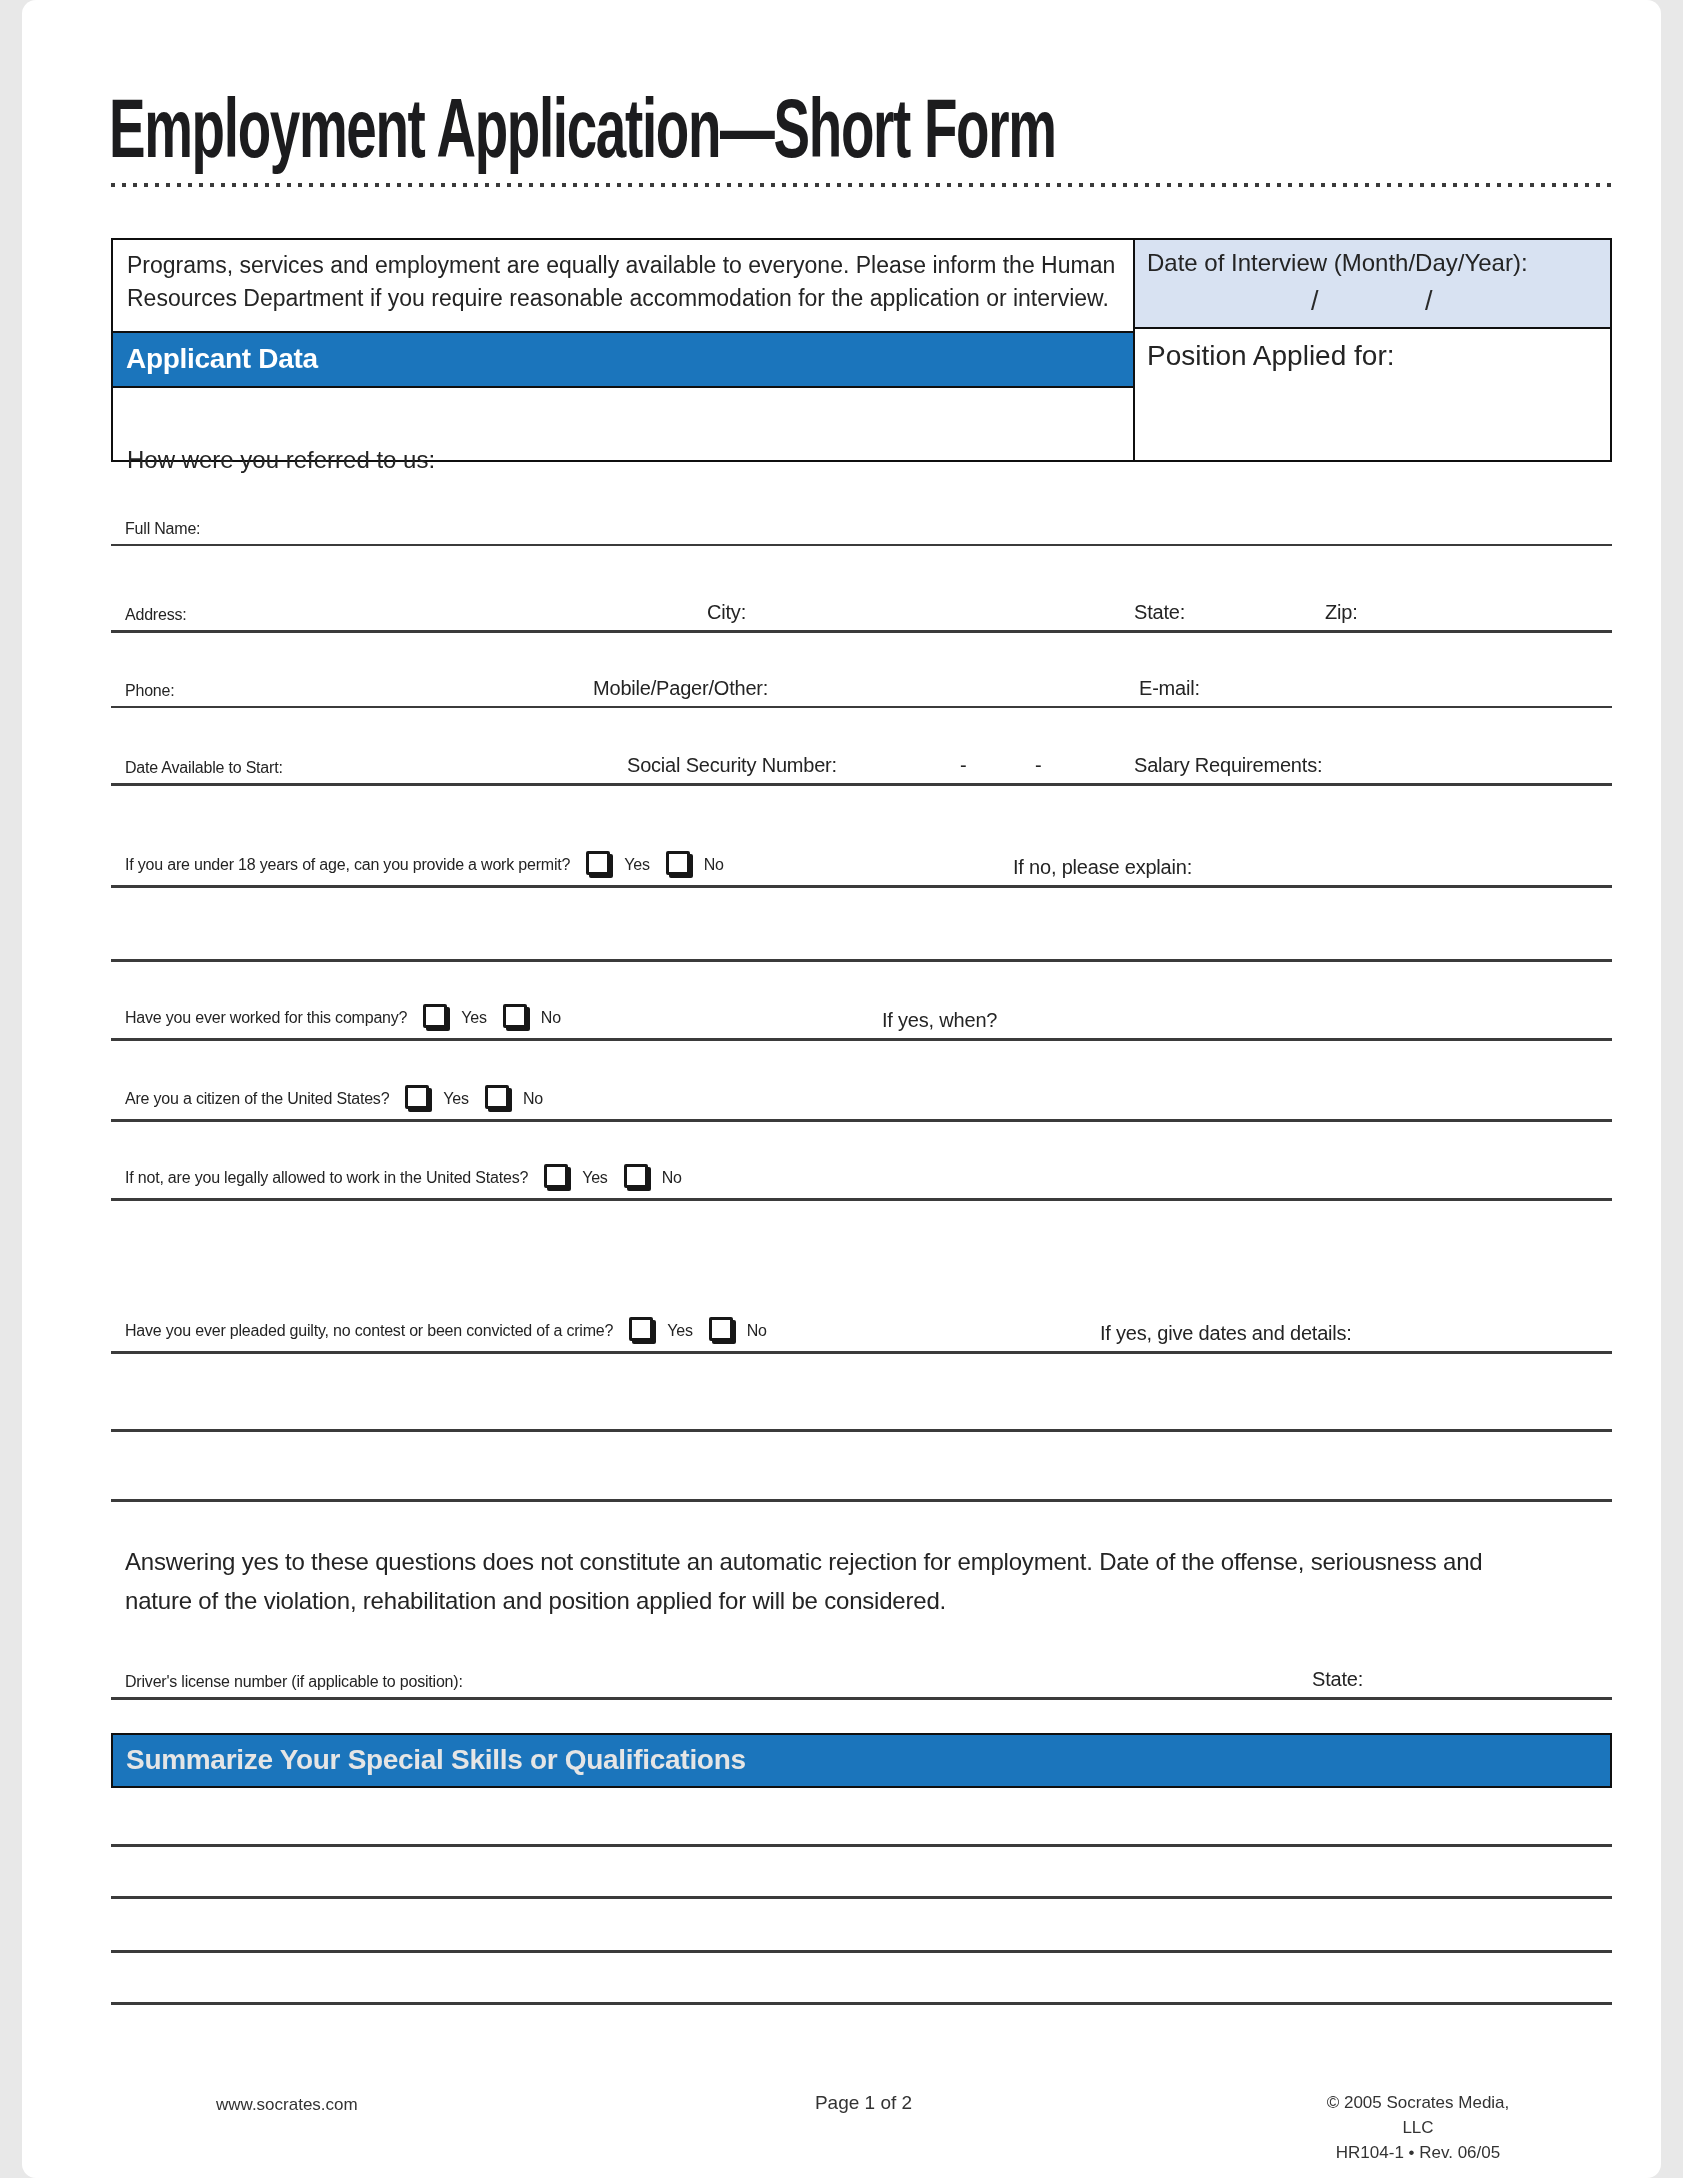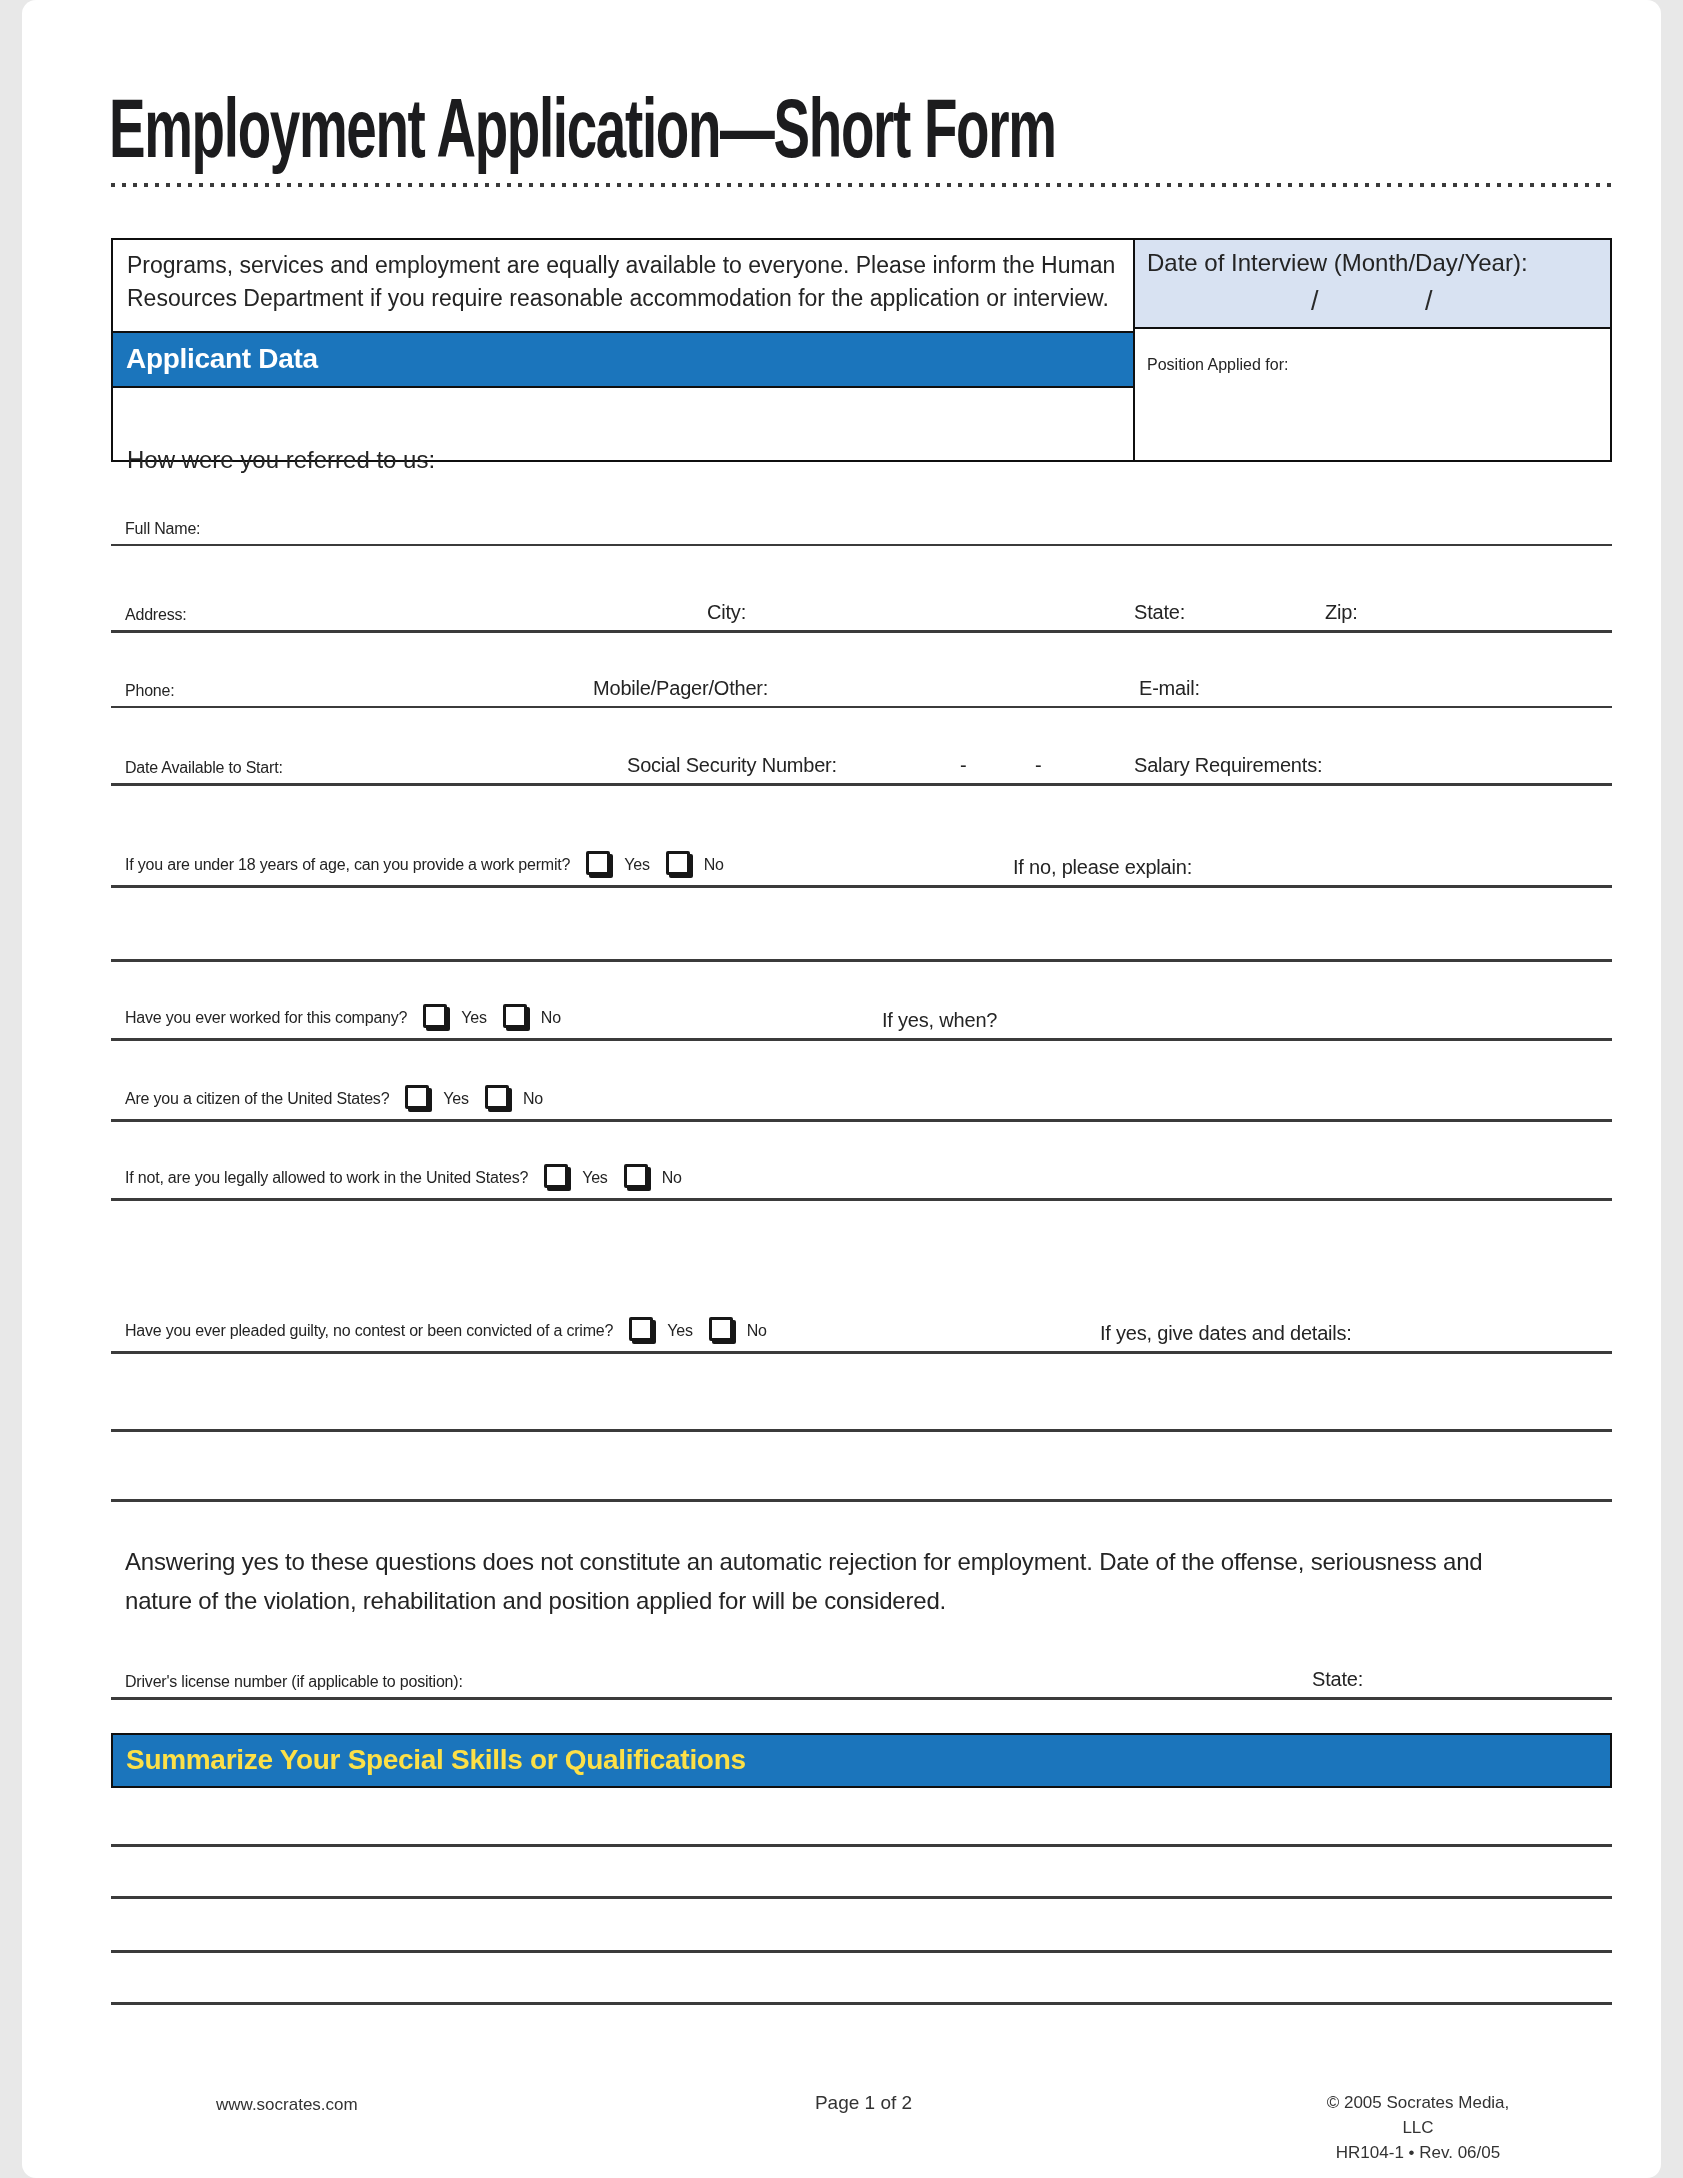--- a/index.html
+++ b/index.html
@@ -44,21 +44,21 @@
     background:#1b75bc; border-top:2px solid #0f0f0f; border-bottom:2px solid #0f0f0f;
     box-sizing:border-box; color:#ffffff; font-weight:bold; font-size:28px;
     line-height:51px; padding-left:13px; letter-spacing:-0.3px;
   }
   .cell-referred {
     position:absolute; left:0; top:149px; width:1020px; bottom:0;
     padding:11px 14px; box-sizing:border-box; font-size:24px;margin-top:46px;
   }
   .cell-position {
     position:absolute; left:1022px; top:89px; right:0; bottom:0;
-    padding:27px 12px; box-sizing:border-box; font-size:16px;
+    padding:11px 12px; box-sizing:border-box; font-size:28px;
   }
   
   .frow {
     position:absolute; left:89px; width:1501px; height:38px;
     border-bottom:2px solid #3b3b3b; box-sizing:content-box;
   }
   .frow.heavy { border-bottom-width:3px; }
   .rowline {
     position:absolute; left:14px; bottom:6px;
     display:flex; align-items:center; gap:12px;
@@ -73,21 +73,21 @@
   }
   .gap-lg { gap:15px; }
   .disclaimer {
     position:absolute; left:103px; top:1542px; width:1416px;
     font-size:24px; line-height:39px; letter-spacing:-0.2px;
   }
   
   .bar-skills {
     position:absolute; left:89px; top:1733px; width:1501px; height:55px;
     background:#1b75bc; border:2px solid #0f0f0f; box-sizing:border-box;
-    color:#fde047; font-weight:bold; font-size:28px; line-height:50px;
+    color:#e5e5e5; font-weight:bold; font-size:28px; line-height:50px;
     padding-left:13px; letter-spacing:-0.3px;
   }
   
   .f-web  { position:absolute; left:194px; top:2095px; font-size:17px; color:#333; }
   .f-page { position:absolute; left:0; top:2092px; width:1683px; text-align:center; font-size:19px; color:#333; }
   .f-right{ position:absolute; left:1287px; top:2090px; width:218px; text-align:center;
             font-size:17px; line-height:25px; color:#333; }
 </style>
 </head>
 <body>

